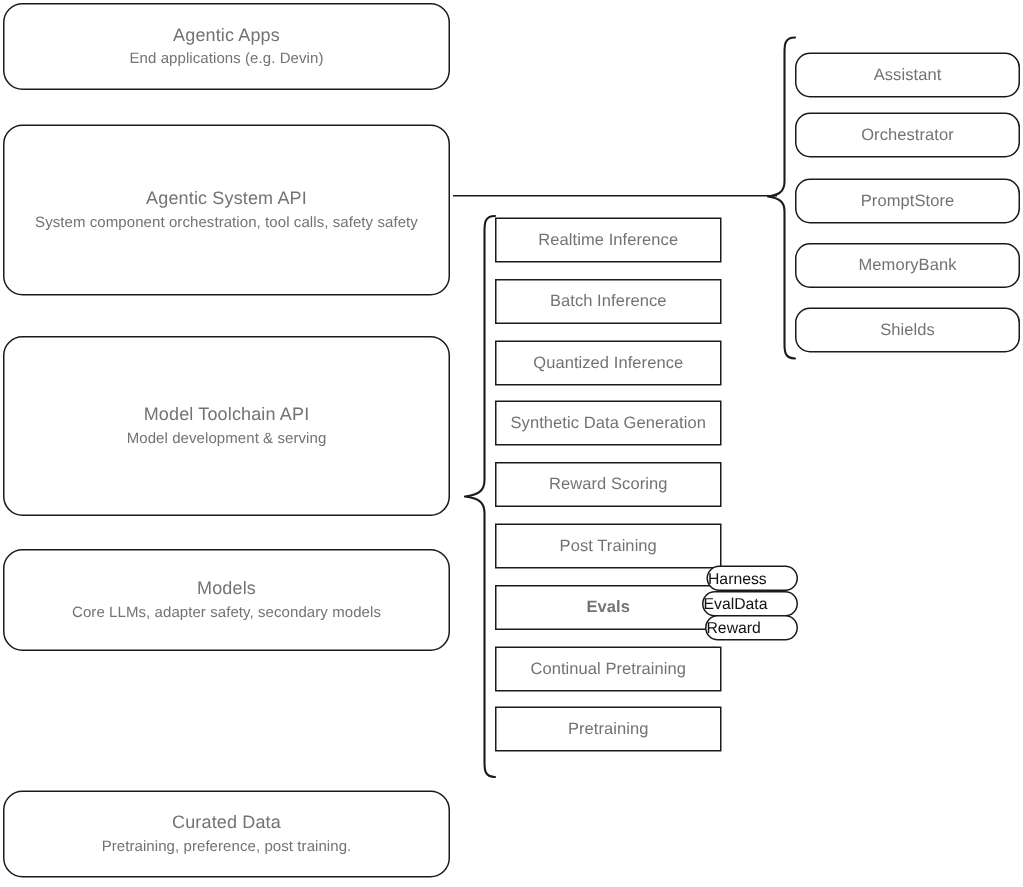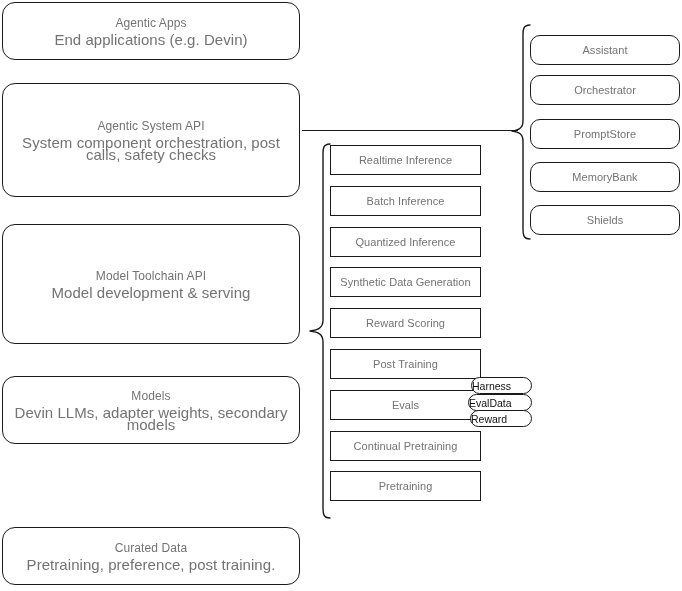--- a/index.html
+++ b/index.html
@@ -36,21 +36,21 @@
     left: 2px;
     width: 298px;
     border-radius: 13px;
   }
   .layer .title {
     font-size: 12px;
     line-height: 15px;
     letter-spacing: 0.1px;
   }
   .layer .subtitle {
-    font-size: 15px;
+    font-size: 10px;
     line-height: 12px;
     margin-top: 3px;
     letter-spacing: 0.05px;
   }
 
   
   .midbox {
     left: 330px;
     width: 151px;
     height: 30px;
@@ -103,31 +103,31 @@
 
 <div id="canvas">
 
   <div class="node layer" style="top:2px;height:58px;">
     <div class="title">Agentic Apps</div>
     <div class="subtitle">End applications (e.g. Devin)</div>
   </div>
 
   <div class="node layer" style="top:83px;height:114px;">
     <div class="title">Agentic System API</div>
-    <div class="subtitle">System component orchestration, post calls, safety checks</div>
+    <div class="subtitle">System component orchestration, tool calls, safety safety</div>
   </div>
 
   <div class="node layer" style="top:224px;height:120px;">
     <div class="title">Model Toolchain API</div>
     <div class="subtitle">Model development &amp; serving</div>
   </div>
 
-  <div class="node layer" style="top:376px;height:68px;">
+  <div class="node layer" style="top:366px;height:68px;">
     <div class="title">Models</div>
-    <div class="subtitle">Devin LLMs, adapter weights, secondary models</div>
+    <div class="subtitle">Core LLMs, adapter safety, secondary models</div>
   </div>
 
 
   <div class="node layer" style="top:527px;height:58px;">
     <div class="title">Curated Data</div>
     <div class="subtitle">Pretraining, preference, post training.</div>
   </div>
 
   <div class="hline" style="left:302px;top:130px;width:216px;"></div>
 
@@ -162,21 +162,21 @@
   </div>
 
   <div class="node midbox" style="top:308px;">
     <span>Reward Scoring</span>
   </div>
 
   <div class="node midbox" style="top:349px;">
     <span>Post Training</span>
   </div>
 
-  <div class="node midbox" style="top:390px;">
+  <div class="node midbox" style="top:390px;font-weight:bold;">
     <span>Evals</span>
   </div>
 
   <div class="node midbox" style="top:431px;">
     <span>Continual Pretraining</span>
   </div>
 
   <div class="node midbox" style="top:471px;">
     <span>Pretraining</span>
   </div>

